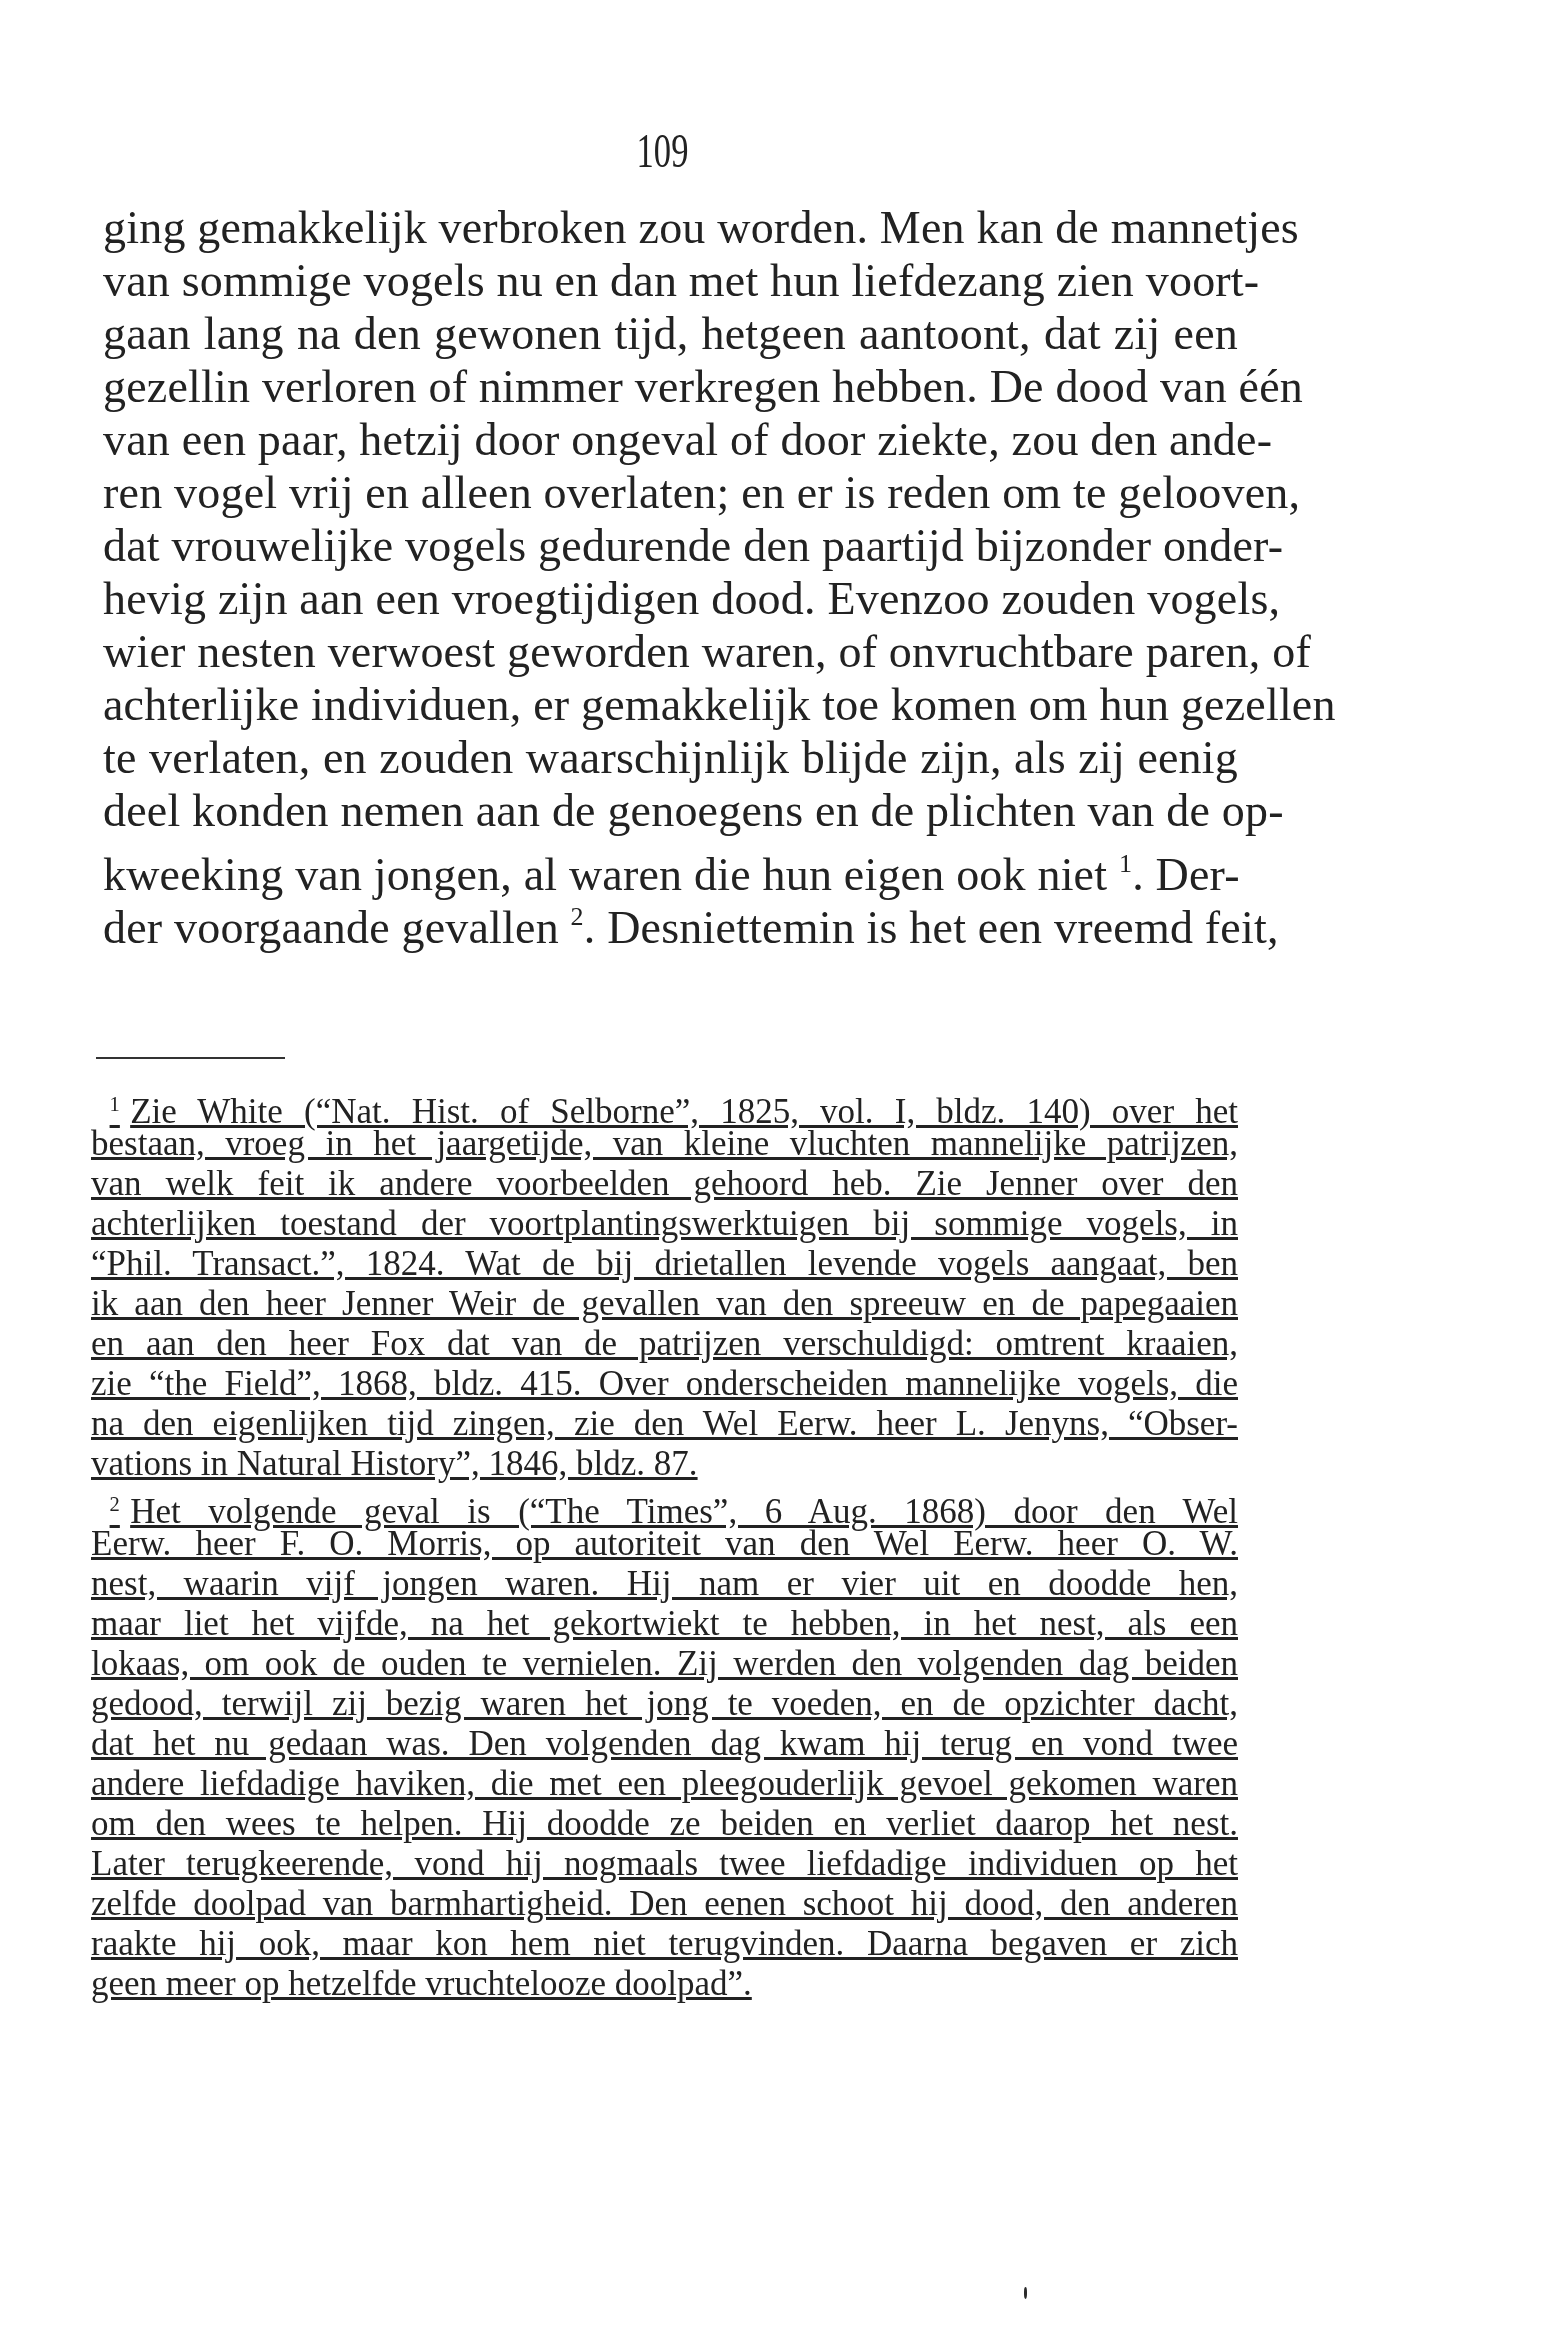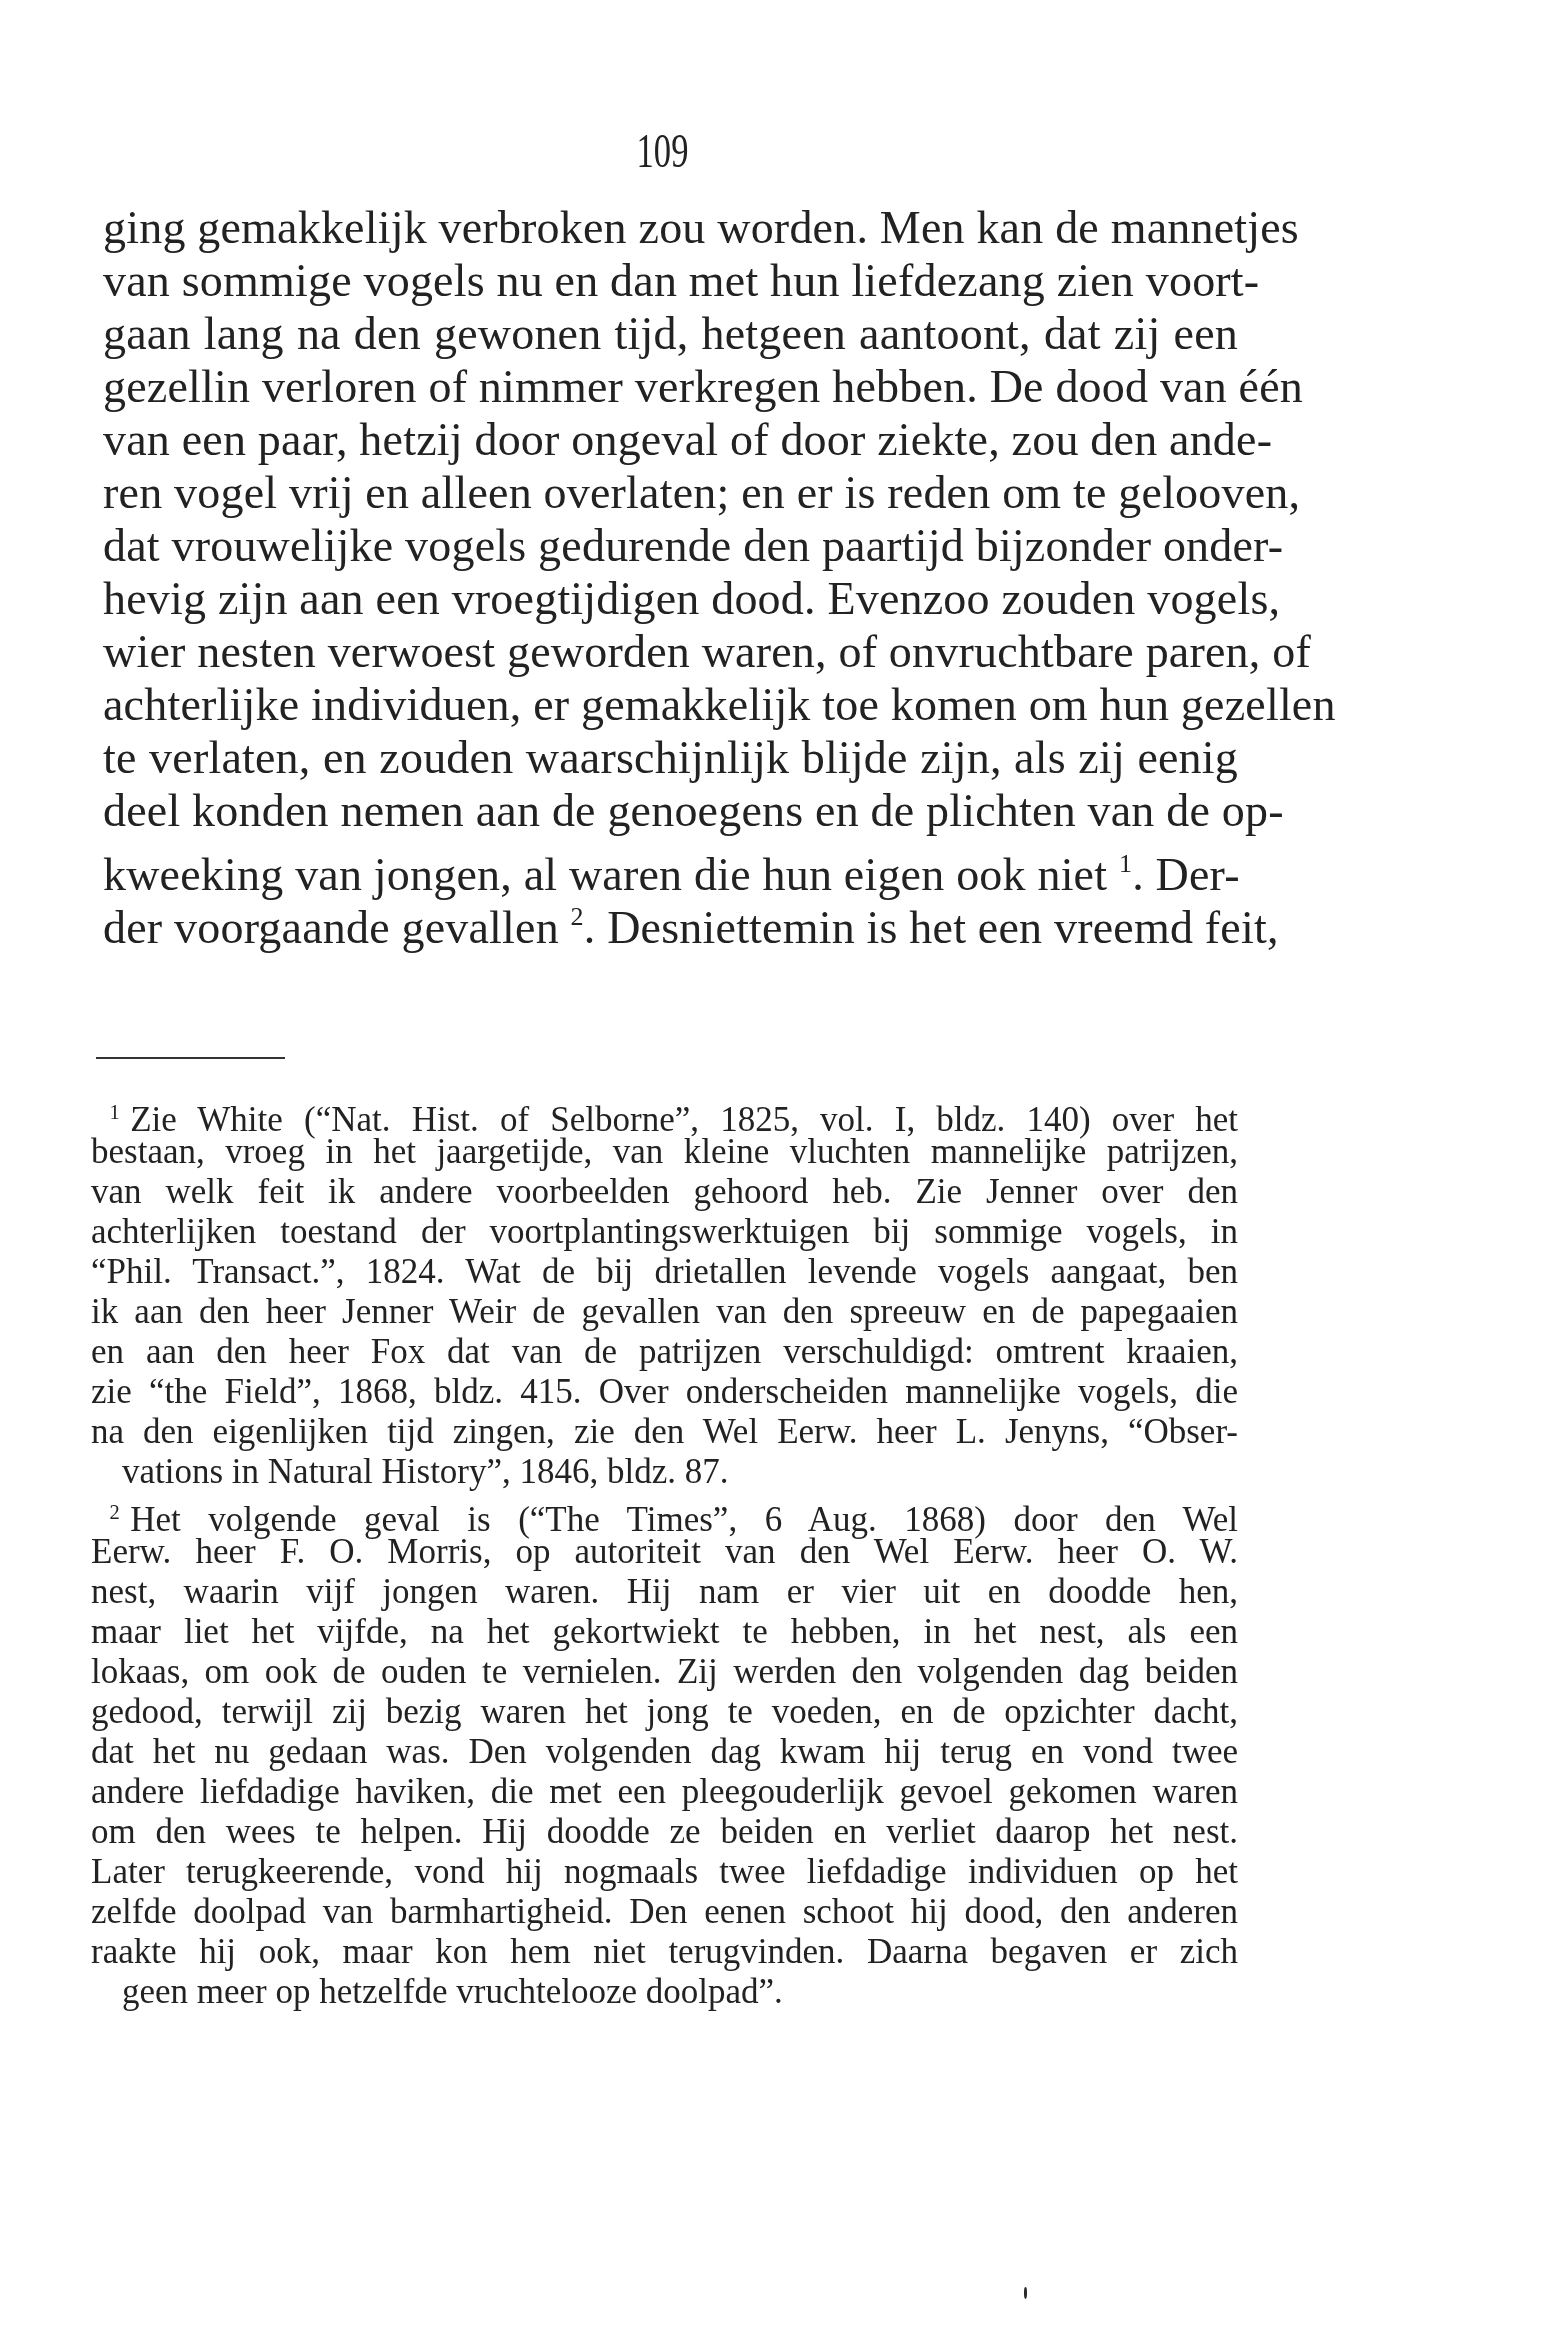--- a/index.html
+++ b/index.html
@@ -55,26 +55,27 @@
   .footnotes {
     position: absolute;
     left: 91px;
     top: 1086px;
     width: 1147px;
   }
   .fn-line {
     display: block;
     height: 40px;
     font-size: 35px;
-    line-height: 52px;
+    line-height: 36px;
     white-space: nowrap;
     text-align: justify;
     text-align-last: justify;
+    text-decoration: underline;
   }
-  .fn-line.short { text-align-last: left; margin-left: 31px; }
+  .fn-line.short { text-align-last: left; }
   .fn-line.indent { padding-left: 18.6px; }
   .fn-marker {
     font-size: 20.5px;
     vertical-align: 12px;
     margin-right: 10.3px;
   }
   .sup-ref {
     font-size: 26px;
     vertical-align: 17.7px;
   }

